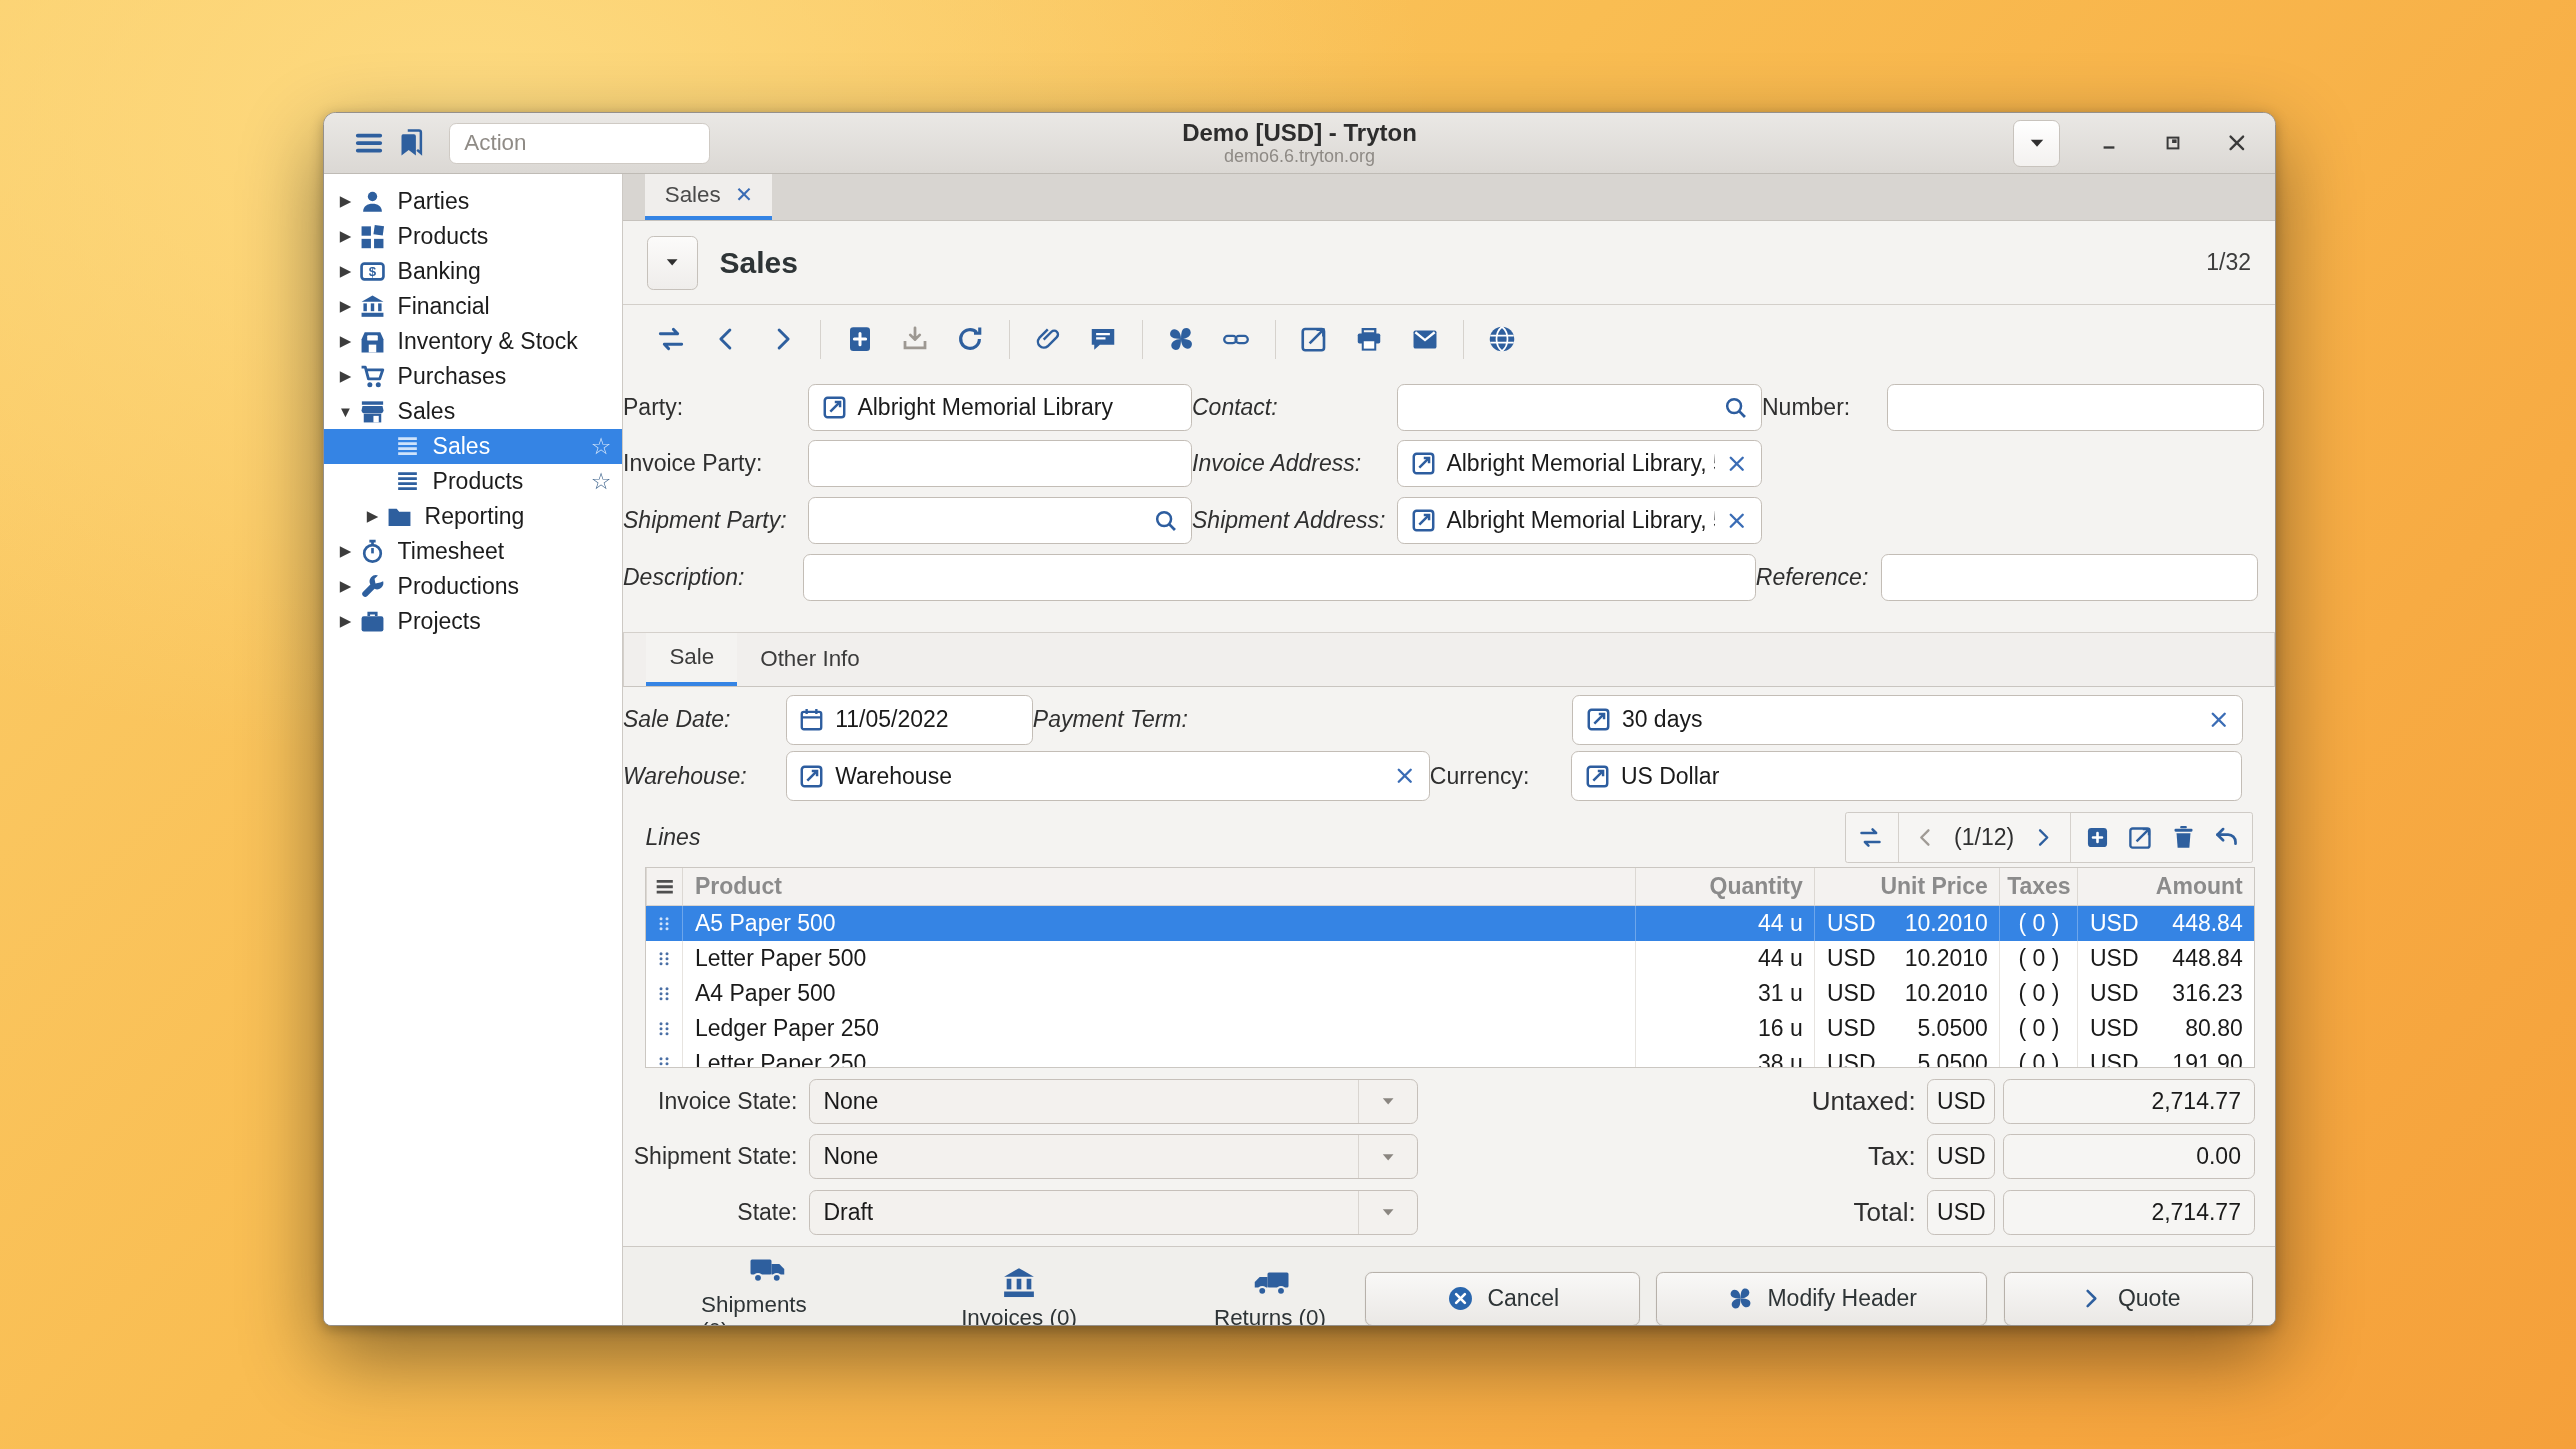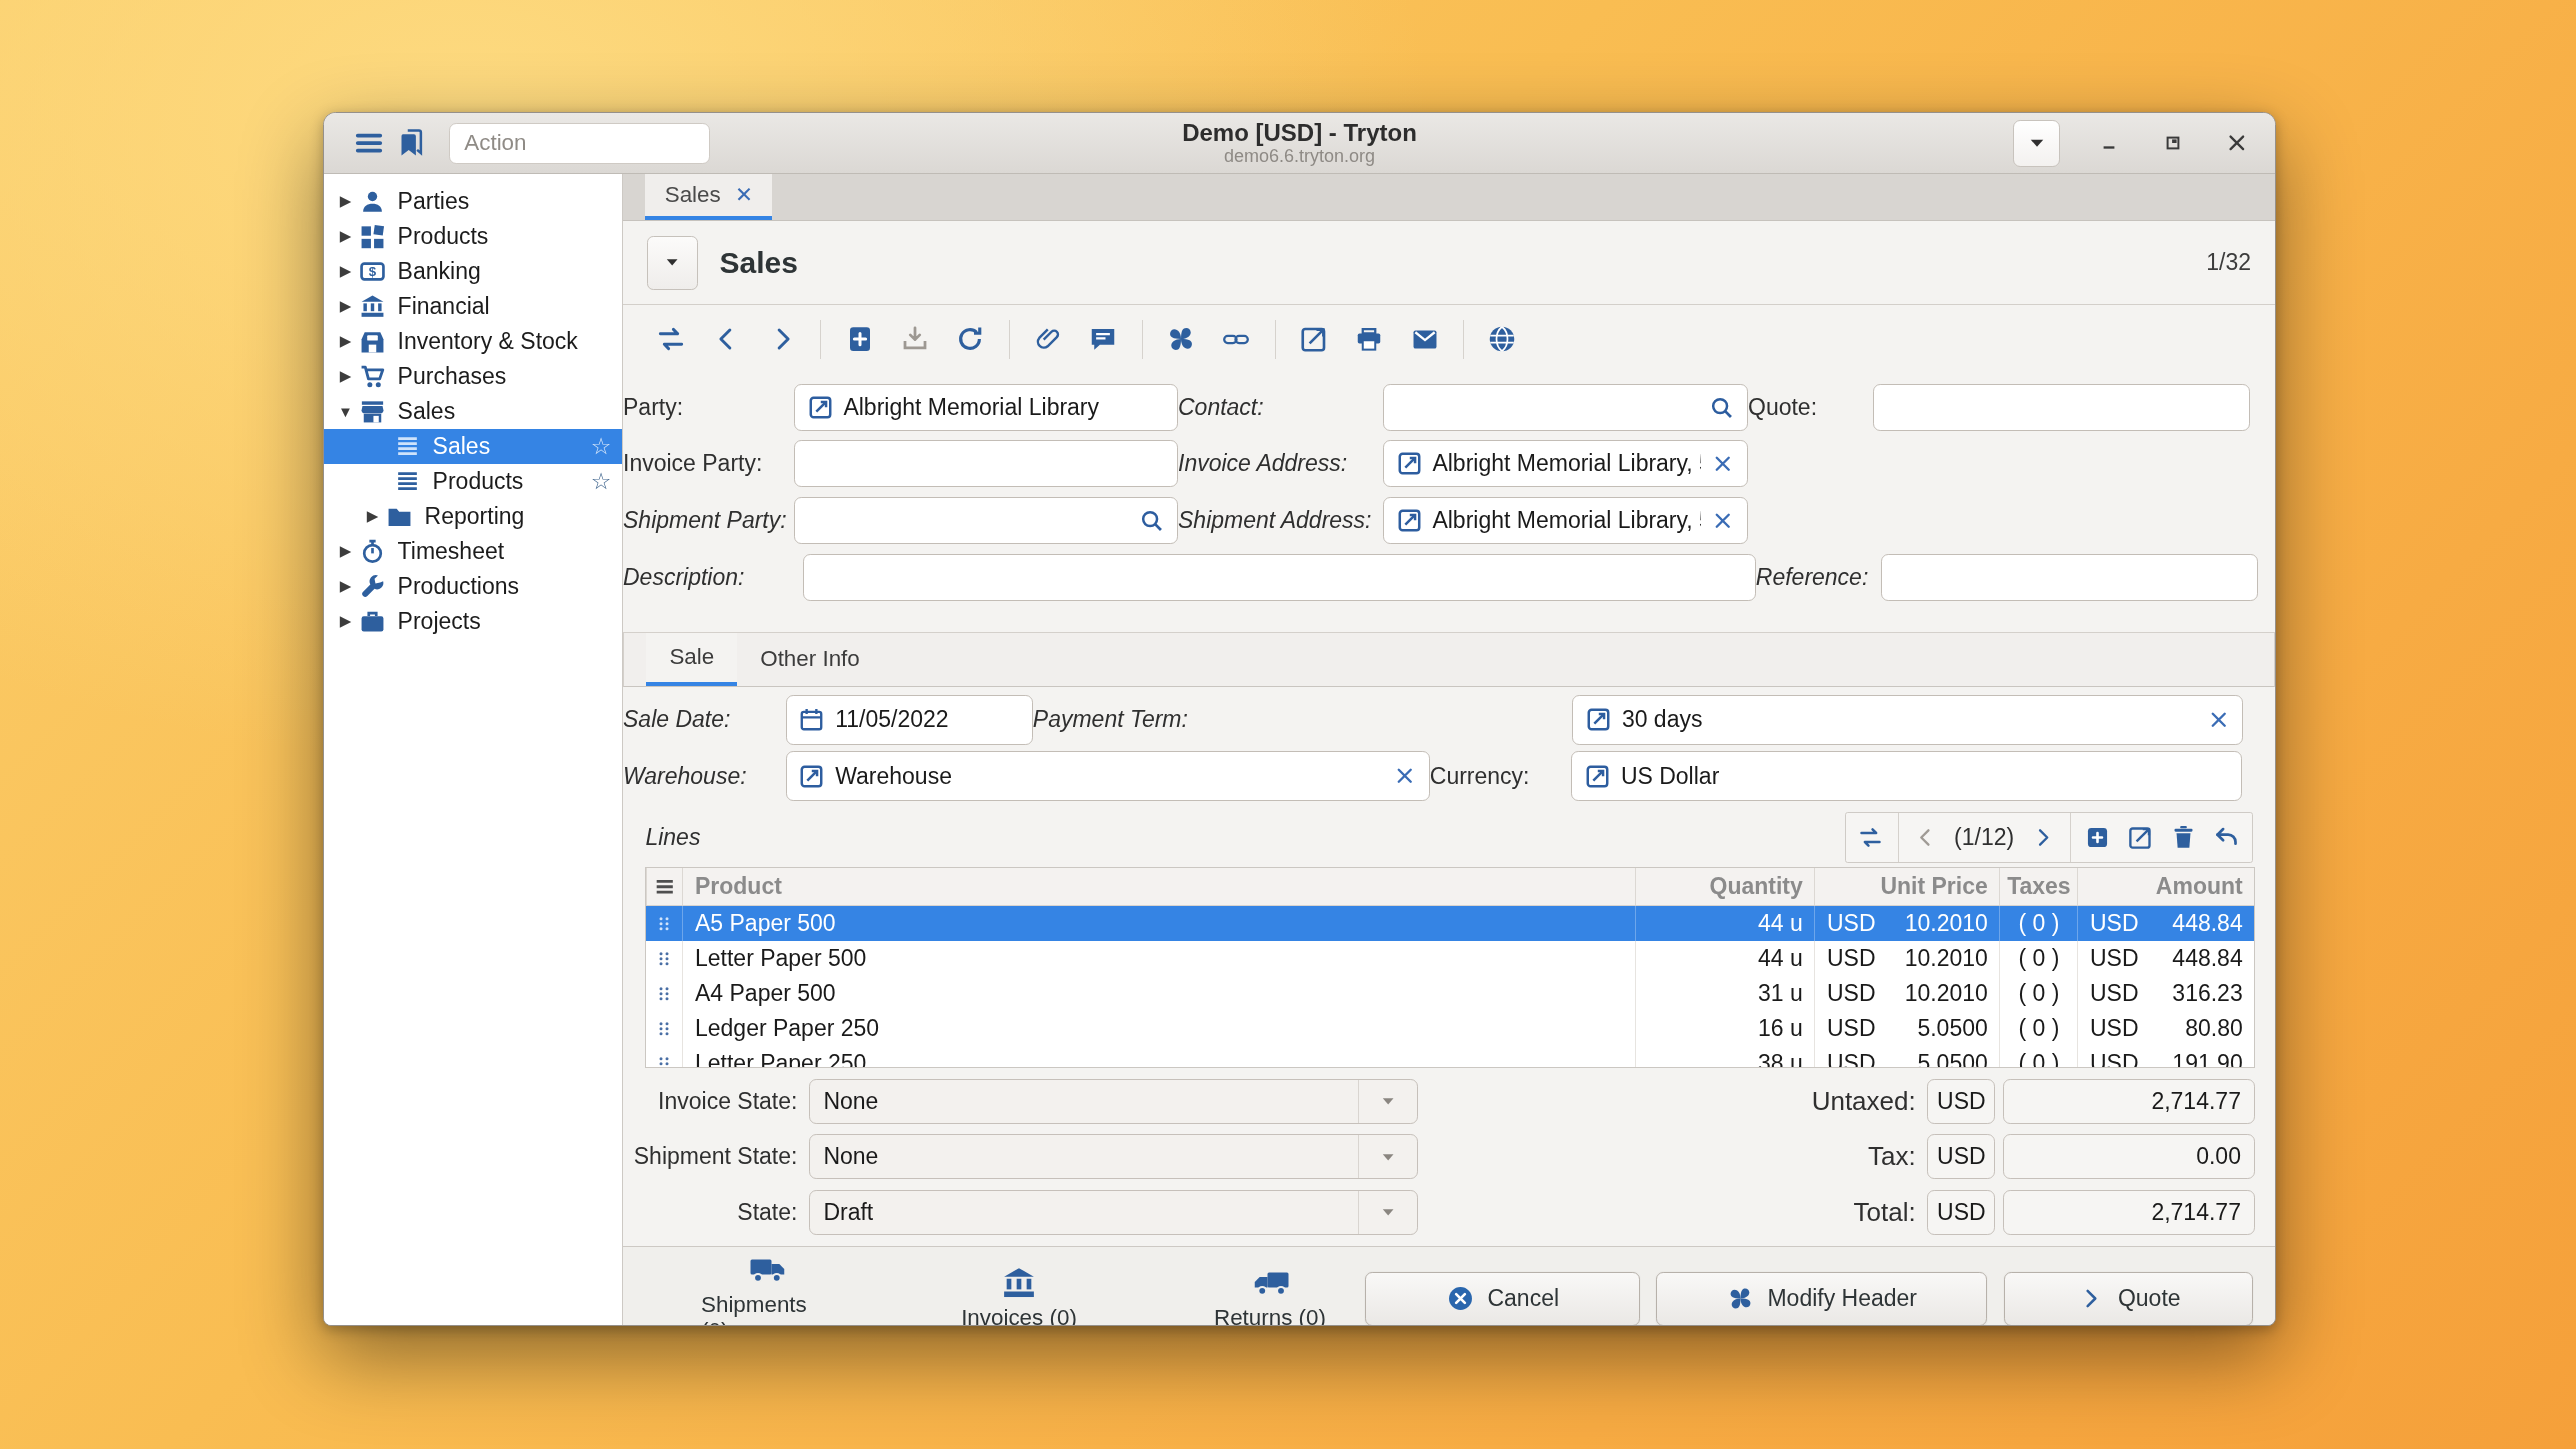--- a/index.html
+++ b/index.html
@@ -90,21 +90,21 @@
   .l190 { width:170px; } .l219 { width:196px; } .l129 { width:115px; }
   .l171 { width:153px; } .l591 { width:529px; } .l147 { width:131px; }
   .field {
     height:47px; background:#fff; border:0.9px solid #c3bdb6; border-radius:7.2px;
     display:flex; align-items:center; padding:0 11.6px; font-size:23px; color:#1a1a1a; gap:9.8px; overflow:hidden;
   }
   .field .val { white-space:nowrap; overflow:hidden; }
   .field .ficon { flex:none; width:27px; height:27px; color:#2d5d9f; display:flex; align-items:center; justify-content:center; }
   .field .ficon.right { margin-left:auto; }
   .field .clear { flex:none; margin-left:auto; width:25px; height:25px; color:#3a6cb5; display:flex; align-items:center; justify-content:center; }
-  .w429 { width:384px; margin-left:1px; } .w408 { width:365px; margin-left:9px; }
+  .w429 { width:384px; margin-left:15px; } .w408 { width:365px; margin-left:9px; }
   .w422 { width:377px; margin-left:9.8px; } .w1066 { width:953px; margin-left:9.8px; }
   .w276 { width:247px; margin-left:9.8px; } .w750 { width:671px; margin-left:10.7px; }
   .w720 { width:644px; margin-left:9.8px; }
 
   
   .nbstrip { height:55px; margin-top:21px; border:0.9px solid #d4d0cb; border-bottom:0.9px solid #c9c5c0; background:#f1efed; display:flex; align-items:stretch; padding-left:22.4px; flex:none; margin-left:0; }
   .nbtab { padding:0 23px; display:flex; align-items:center; font-size:22.4px; color:#3c3c3c; }
   .nbtab.active { border-bottom:4.5px solid #3584e4; background:#f4f3f1; }
   .nb-r1 { margin-top:8px; } .nb-r2 { margin-top:6.3px; }
   .nb-row { display:flex; align-items:center; height:50px; flex:none; }
@@ -531,21 +531,21 @@
         <div class="flabel l219 it">Contact:</div>
         <div class="field w408">
           <span class="val"></span>
           <span class="ficon right">
               <svg width="25" height="25" viewBox="0 0 18 18">
                 <circle cx="8" cy="8" r="5" fill="none" stroke="currentColor" stroke-width="1.8"></circle>
                 <path d="M11.8 11.8l4 4" stroke="currentColor" stroke-width="2"></path>
               </svg>
             </span>
         </div>
-        <div class="flabel l129">Quote:</div>
+        <div class="flabel l129">Number:</div>
         <div class="field w422">
           <span class="val"></span>
         </div>
       </div>
 
       <div class="frow">
         <div class="flabel l190">Invoice Party:</div>
         <div class="field w429">
           <span class="val"></span>
         </div>

